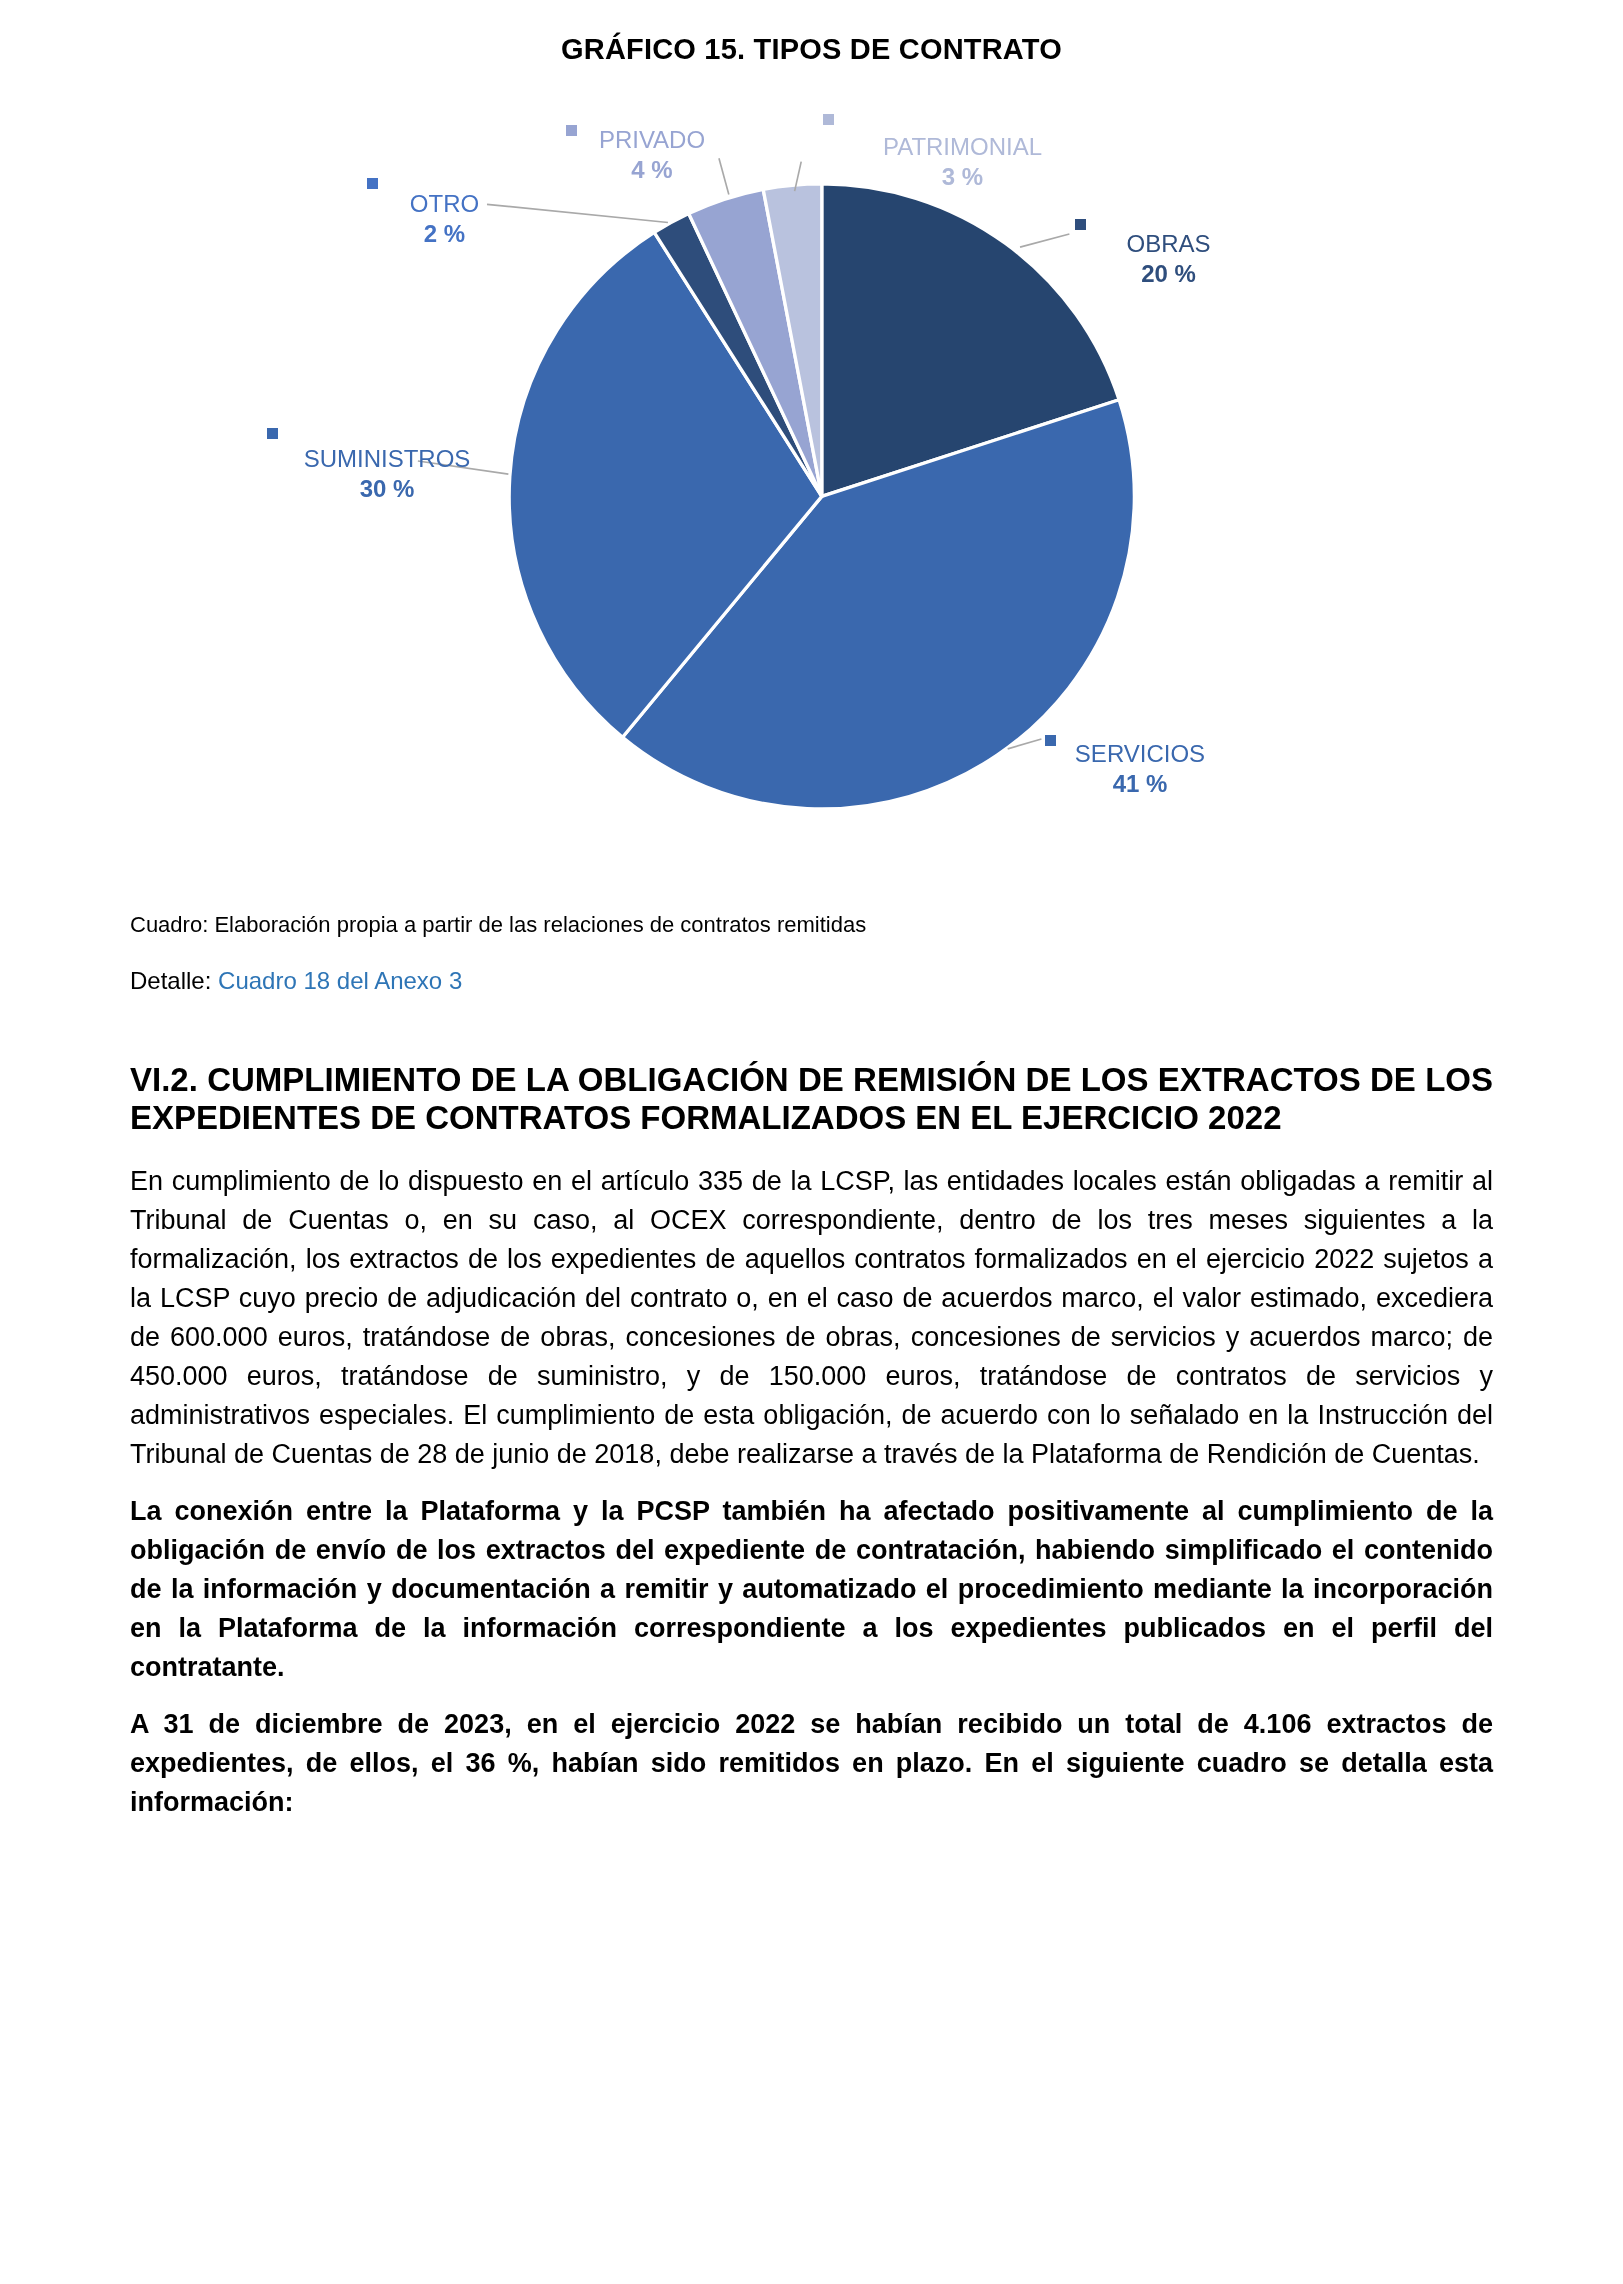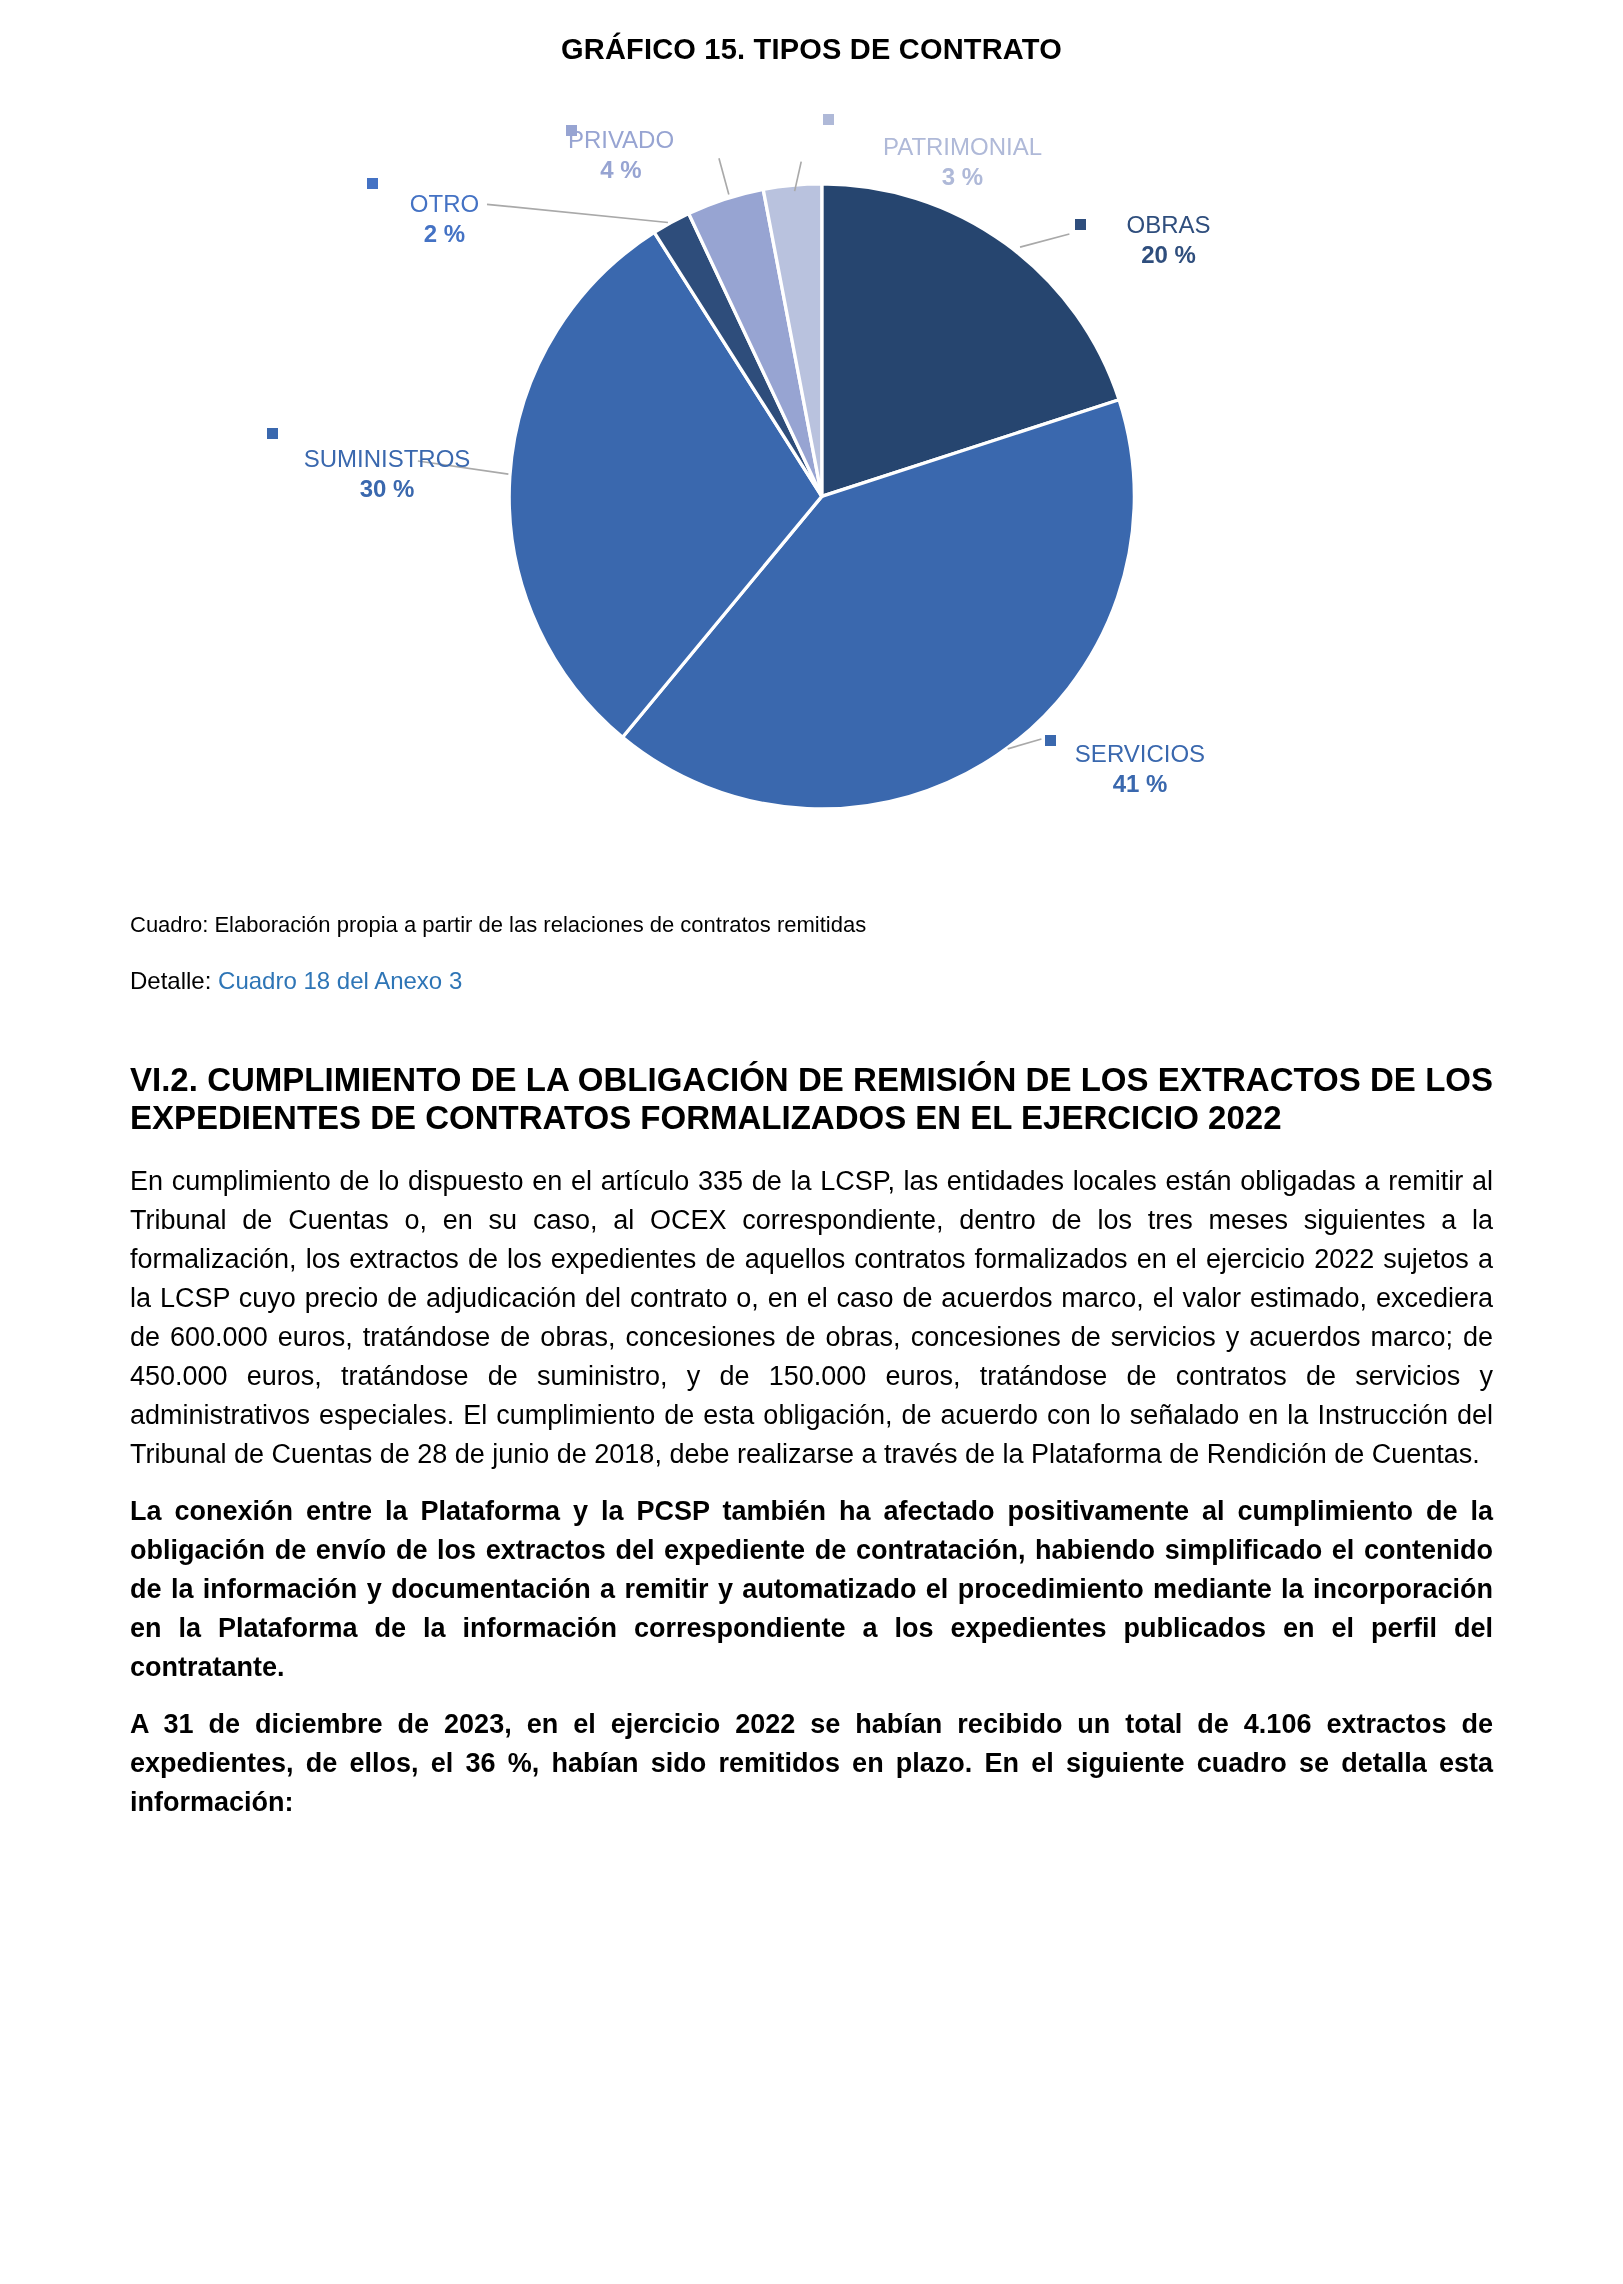--- a/index.html
+++ b/index.html
@@ -9,25 +9,25 @@
   .doc-title{margin:0;padding-top:21.4px;text-align:center;font-size:29px;font-weight:bold;letter-spacing:0.2px;}
 
   .chart-area{position:relative;width:1623px;height:831px;margin-top:5px;}
   .chart-area svg{position:absolute;left:0;top:0;}
 
   .callout{position:absolute;text-align:center;font-size:24px;line-height:30px;}
   .callout .name{display:block;}
   .callout .pct{display:block;font-weight:bold;}
   .marker{position:absolute;width:10.7px;height:10.7px;}
 
-  .co-obras{left:1070px;top:139px;width:197px;}
+  .co-obras{left:1070px;top:158px;width:197px;}
   .co-servicios{left:1033px;top:668px;width:214px;}
   .co-suministros{left:272px;top:373px;width:230px;}
   .co-otro{left:346px;top:118px;width:197px;}
-  .co-privado{left:514px;top:54px;width:214px;}
+  .co-privado{left:545px;top:54px;width:214px;}
   .co-patrimonial{left:839px;top:61px;width:247px;}
 
   .mk-obras{left:1075px;top:148px;}
   .mk-servicios{left:1045px;top:664px;}
   .mk-suministros{left:267px;top:357px;}
   .mk-otro{left:367px;top:107px;}
   .mk-privado{left:566px;top:54px;}
   .mk-patrimonial{left:823px;top:43px;}
 
   .content{padding:0 130px;}

